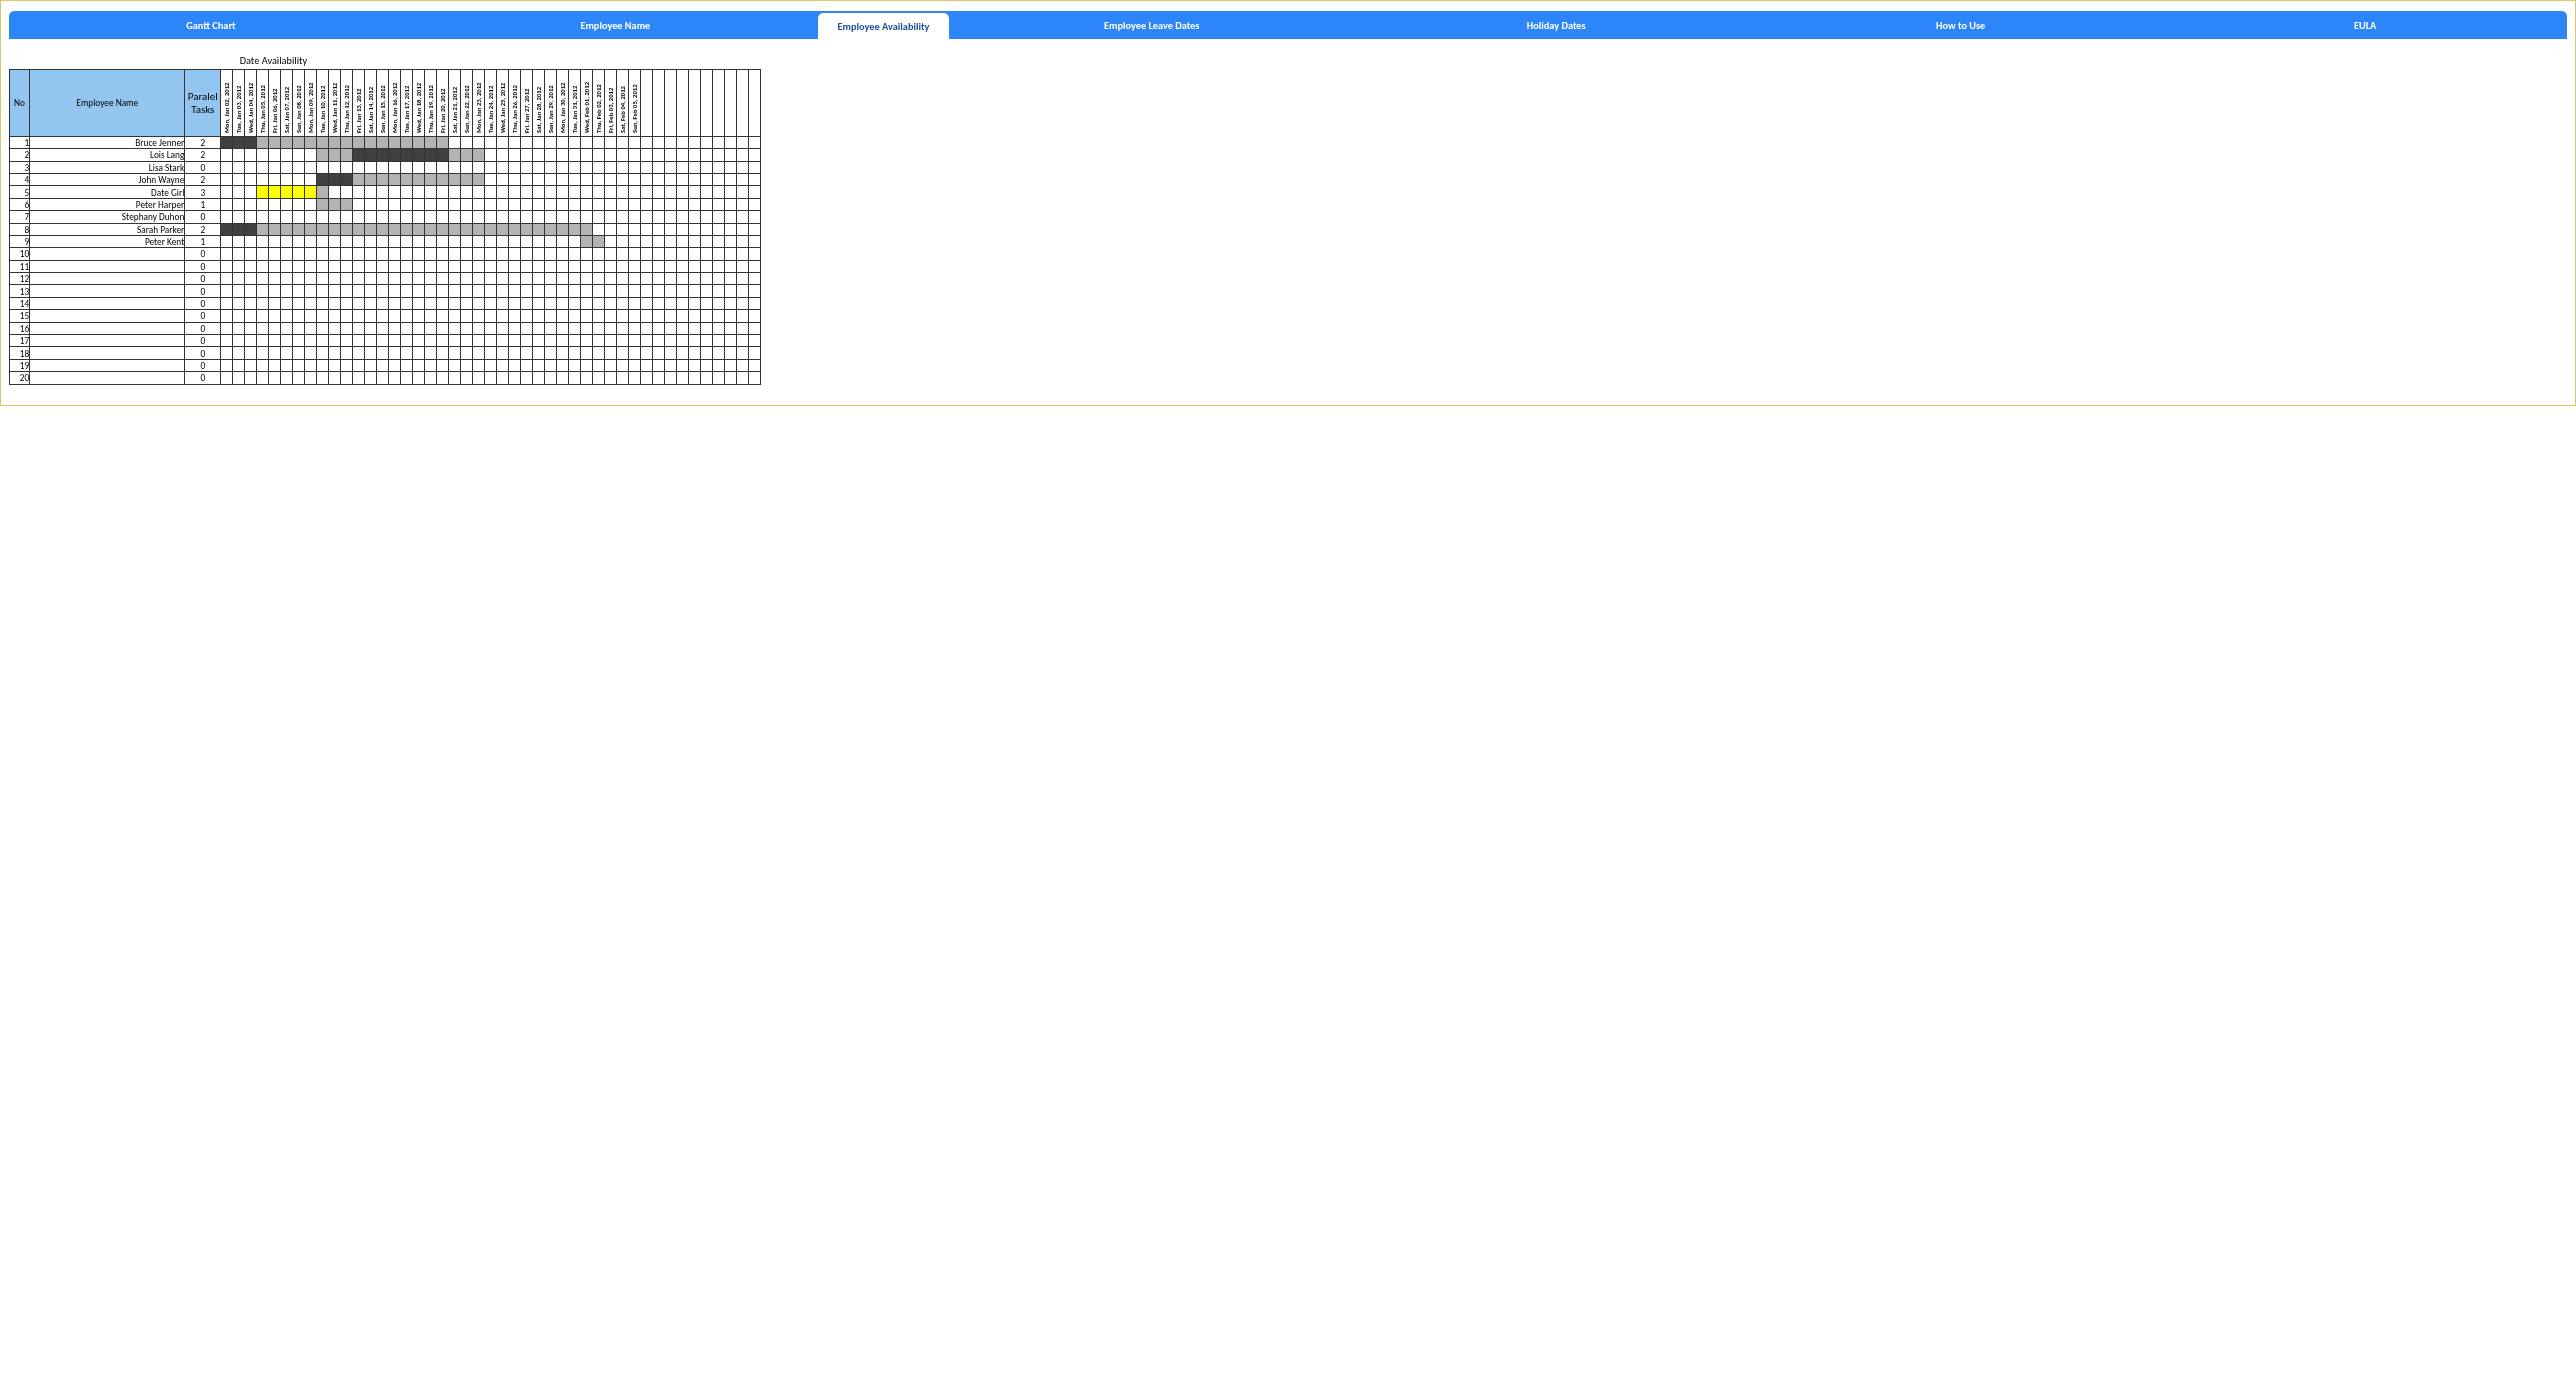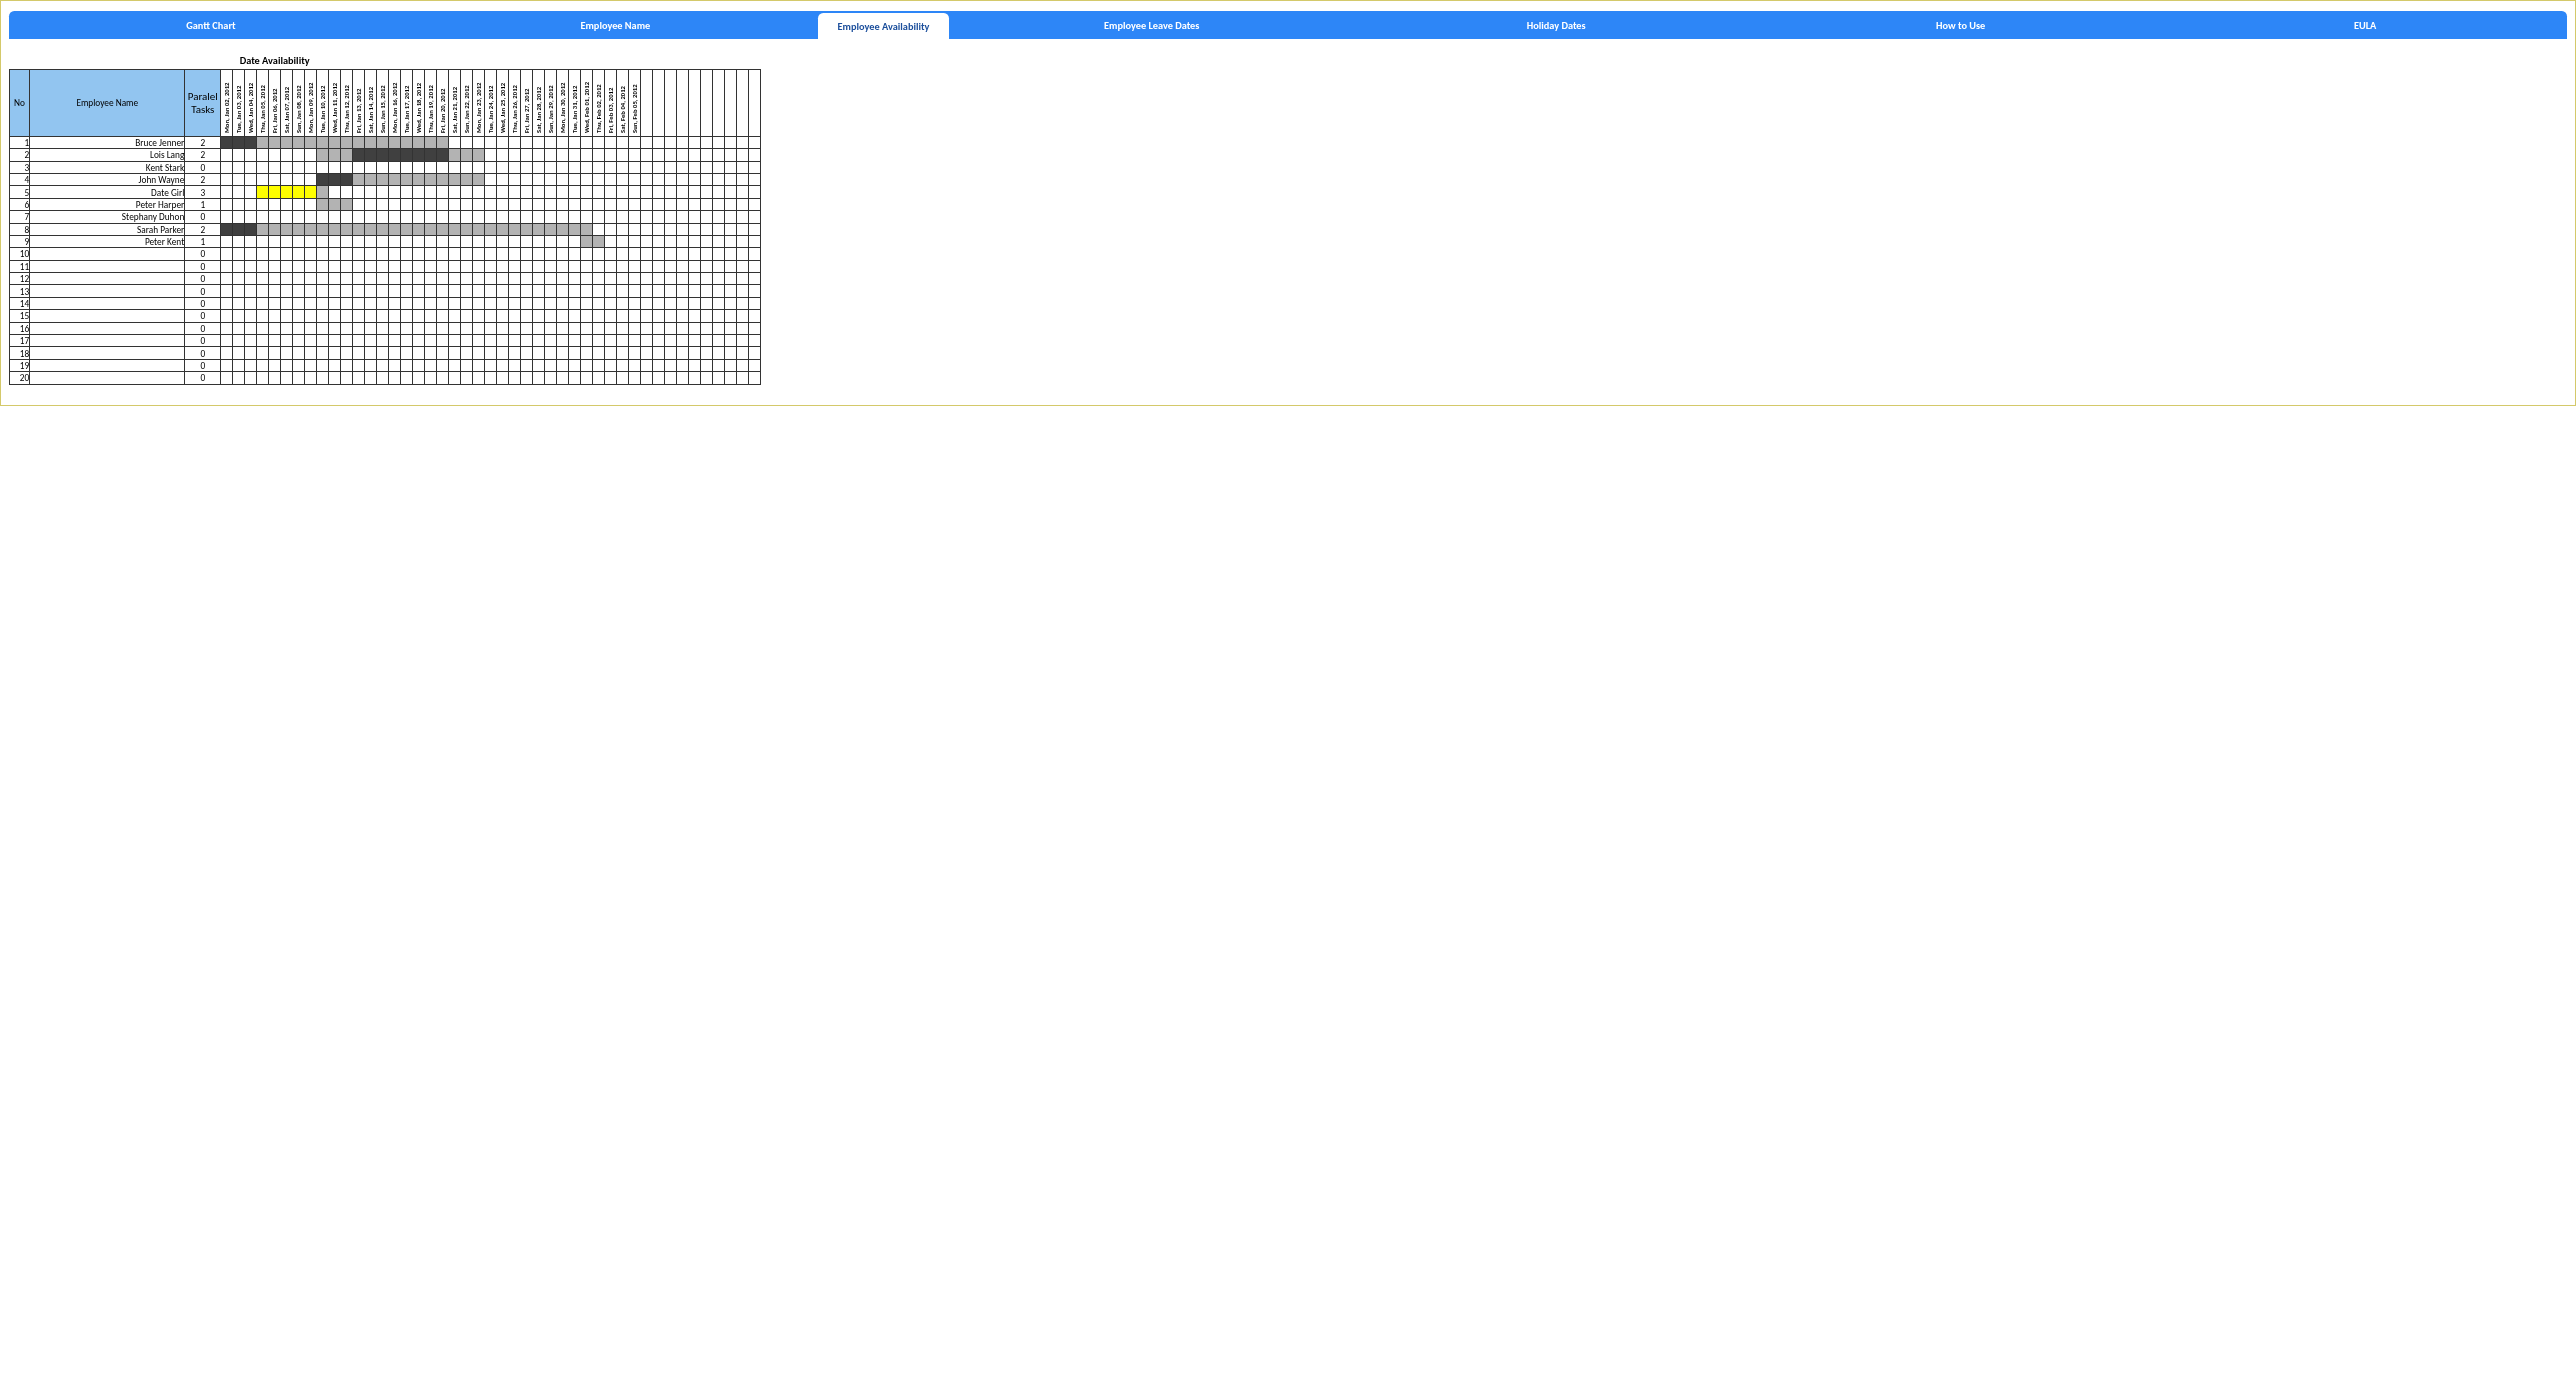--- a/index.html
+++ b/index.html
@@ -33,21 +33,21 @@
   .topnav .tab.active {
     background: #fff;
     color: #1c4f9c;
     border-radius: 5.2px 5.2px 0 0;
     margin-top: 2.1px;
     margin-bottom: -0.5px;
     flex: 0 0 auto;
     padding: 0 20px;
   }
   .section-title {
-    font-weight: bold;
+    font-weight: normal;
     font-size: 10.3px;
     margin-left: 231px;
     margin-bottom: 2.1px;
   }
   table.grid {
     border-collapse: collapse;
     table-layout: fixed;
   }
   table.grid th, table.grid td {
     border: 0.5px solid #333;
@@ -322,21 +322,21 @@
         <td class="cell-day"></td>
         <td class="cell-day"></td>
         <td class="cell-day"></td>
         <td class="cell-day"></td>
         <td class="cell-day"></td>
         <td class="cell-day"></td>
         <td class="cell-day"></td>
       </tr>
       <tr>
         <td class="cell-no">3</td>
-        <td class="cell-name">Kent Stark</td>
+        <td class="cell-name">Lisa Stark</td>
         <td class="cell-par">0</td>
         <td class="cell-day edge-left"></td>
         <td class="cell-day"></td>
         <td class="cell-day"></td>
         <td class="cell-day"></td>
         <td class="cell-day"></td>
         <td class="cell-day"></td>
         <td class="cell-day"></td>
         <td class="cell-day"></td>
         <td class="cell-day"></td>

